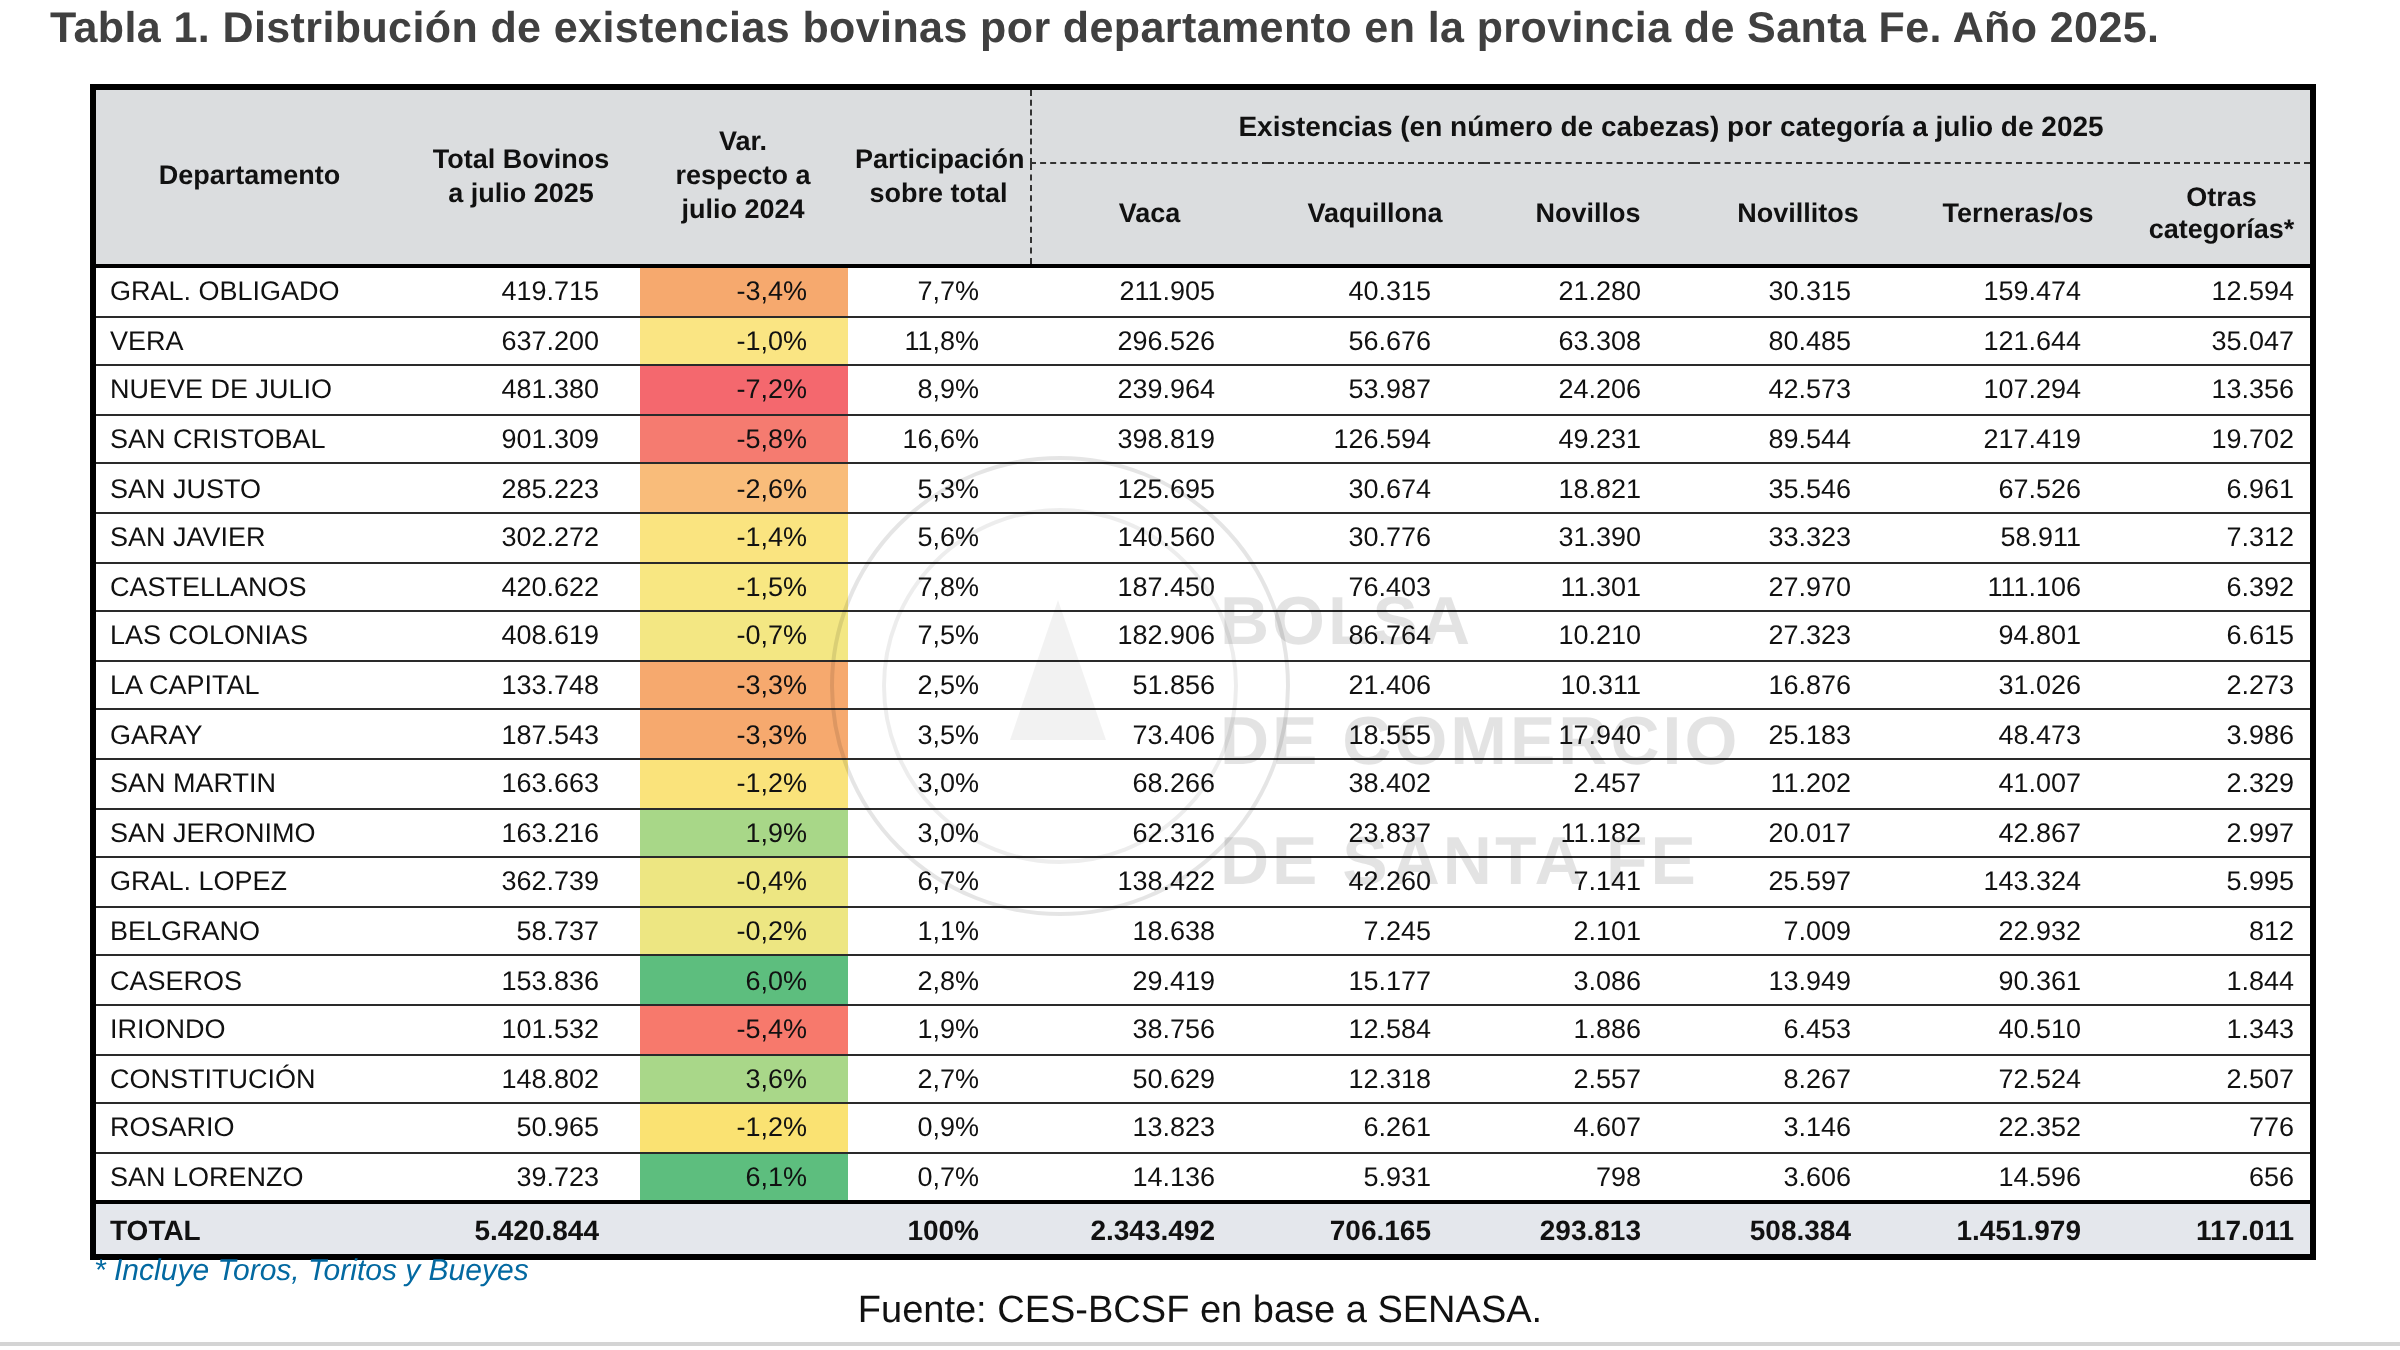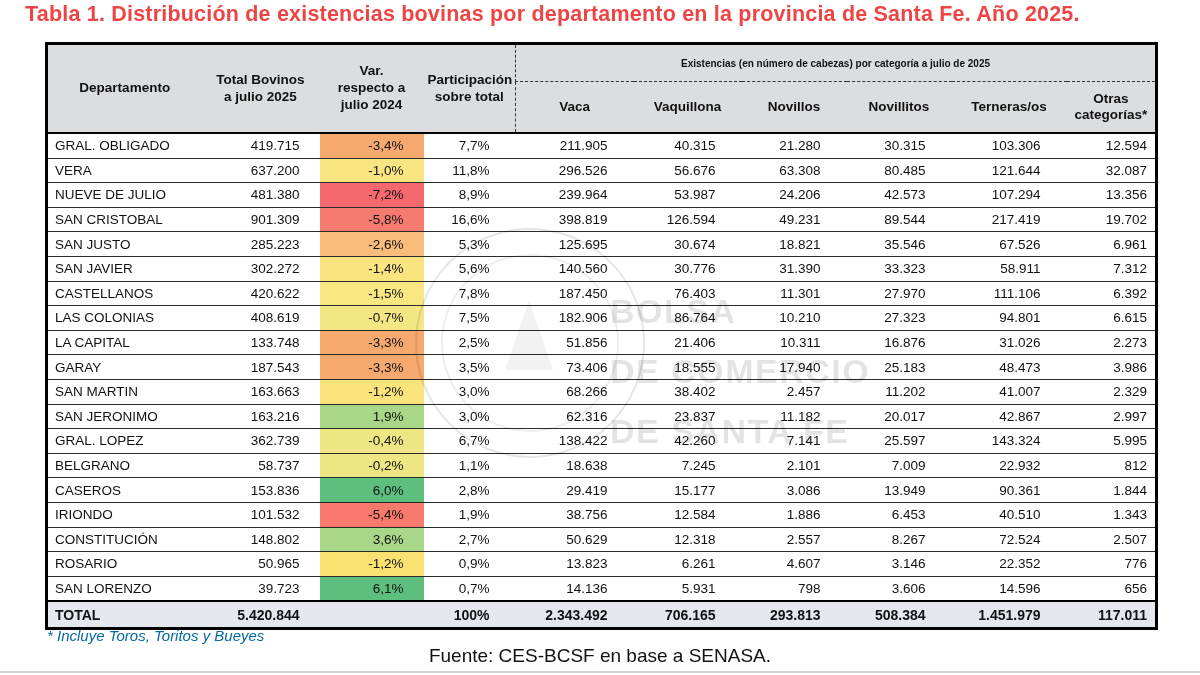--- a/index.html
+++ b/index.html
@@ -2,33 +2,33 @@
 <html><head>
 <meta charset="utf-8">
 <style>
   html,body{margin:0;padding:0;}
   body{
     width:1200px;height:675px;position:relative;overflow:hidden;
     background:#ffffff;font-family:"Liberation Sans",sans-serif;color:#111;
   }
   .page-title{
     position:absolute;left:25px;top:2px;
-    font-size:21.5px;font-weight:bold;color:#ef4444;letter-spacing:.2px;
+    font-size:21.5px;font-weight:bold;color:#404040;letter-spacing:.2px;
   }
   .table-wrap{position:absolute;left:45px;top:42px;width:1110px;}
   table{
     width:1110px;border-collapse:collapse;table-layout:fixed;
     border:3px solid #000;background:#fff;
   }
   thead th{
     background:#DBDDDF;font-weight:bold;font-size:13.5px;
     padding:2px 4px;vertical-align:middle;color:#111;
   }
   th.h-span{border-bottom:2.5px solid #000;white-space:pre-line;line-height:1.25;}
-  th.h-group{border-left:1.5px dashed #333;border-bottom:1.5px dashed #333;height:32px;font-size:10px;}
+  th.h-group{border-left:1.5px dashed #333;border-bottom:1.5px dashed #333;height:32px;font-size:14px;}
   tr.sub th{height:46px;white-space:pre-line;line-height:1.15;border-bottom:2.5px solid #000;}
   tr.sub th.sub-first{border-left:1.5px dashed #333;}
   tbody td{
     border-top:1px solid #2a2a2a;height:23.6px;font-size:13.5px;
     padding-top:0;padding-bottom:0;background:#fff;
   }
   td.dept{text-align:left;padding-left:7px;}
   td.num{text-align:right;padding-right:26px;}
   td.total-col{text-align:right;padding-right:20px;}
   td.var{text-align:right;padding-right:20px;}
@@ -100,34 +100,34 @@
     <tbody>
         <tr>
           <td class="dept">GRAL. OBLIGADO</td>
           <td class="total-col">419.715</td>
           <td class="var" style="background: rgb(246, 169, 110);">-3,4%</td>
           <td class="part">7,7%</td>
           <td class="num">211.905</td>
           <td class="num">40.315</td>
           <td class="num">21.280</td>
           <td class="num">30.315</td>
-          <td class="num">103.306</td>
+          <td class="num">159.474</td>
           <td class="num otras">12.594</td>
         </tr>
         <tr>
           <td class="dept">VERA</td>
           <td class="total-col">637.200</td>
           <td class="var" style="background: rgb(250, 229, 131); text-align: right;">-1,0%</td>
           <td class="part">11,8%</td>
           <td class="num">296.526</td>
           <td class="num">56.676</td>
           <td class="num">63.308</td>
           <td class="num">80.485</td>
           <td class="num">121.644</td>
-          <td class="num otras">32.087</td>
+          <td class="num otras">35.047</td>
         </tr>
         <tr>
           <td class="dept">NUEVE DE JULIO</td>
           <td class="total-col">481.380</td>
           <td class="var" style="background: rgb(244, 104, 110);">-7,2%</td>
           <td class="part">8,9%</td>
           <td class="num">239.964</td>
           <td class="num">53.987</td>
           <td class="num">24.206</td>
           <td class="num">42.573</td>

